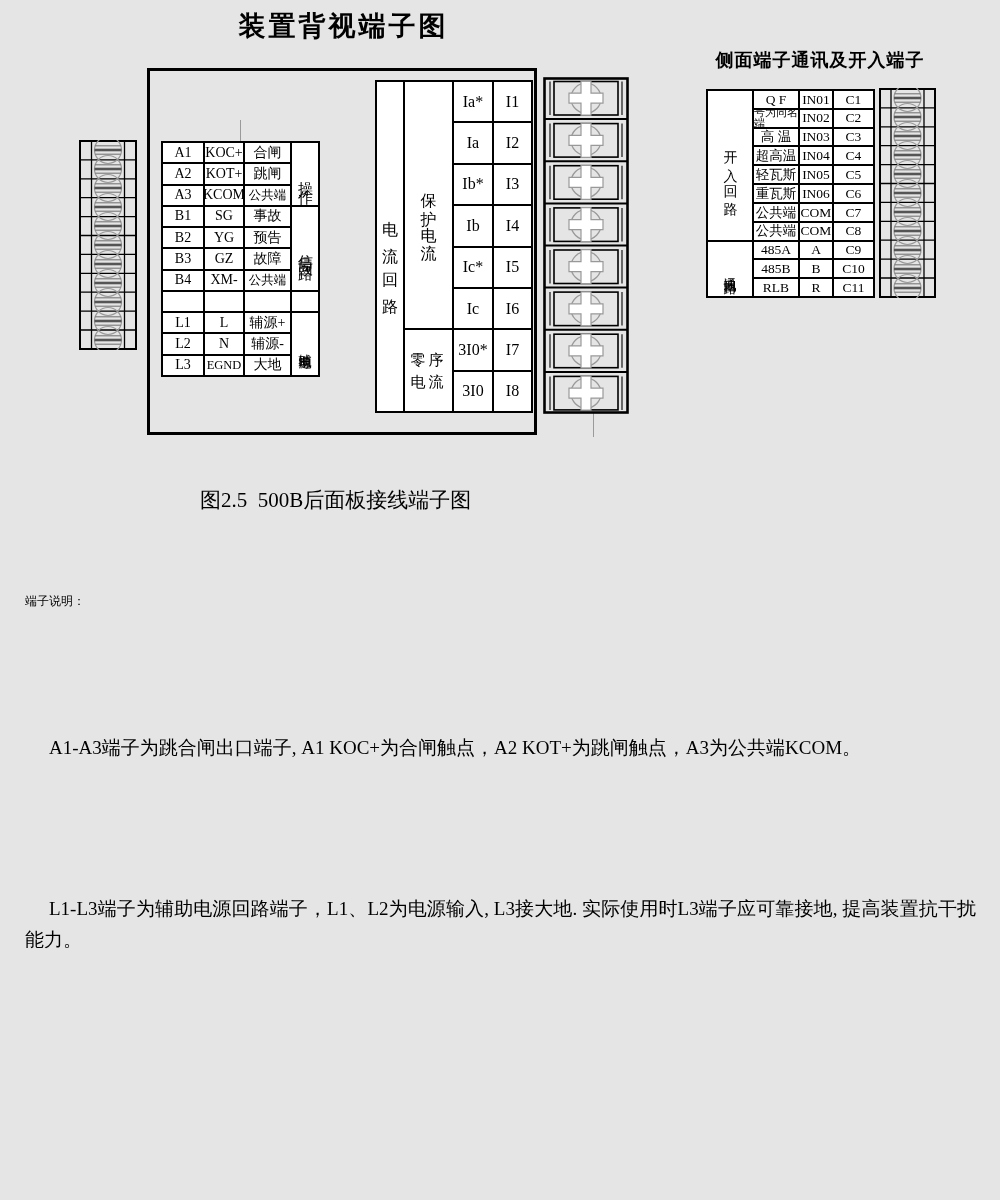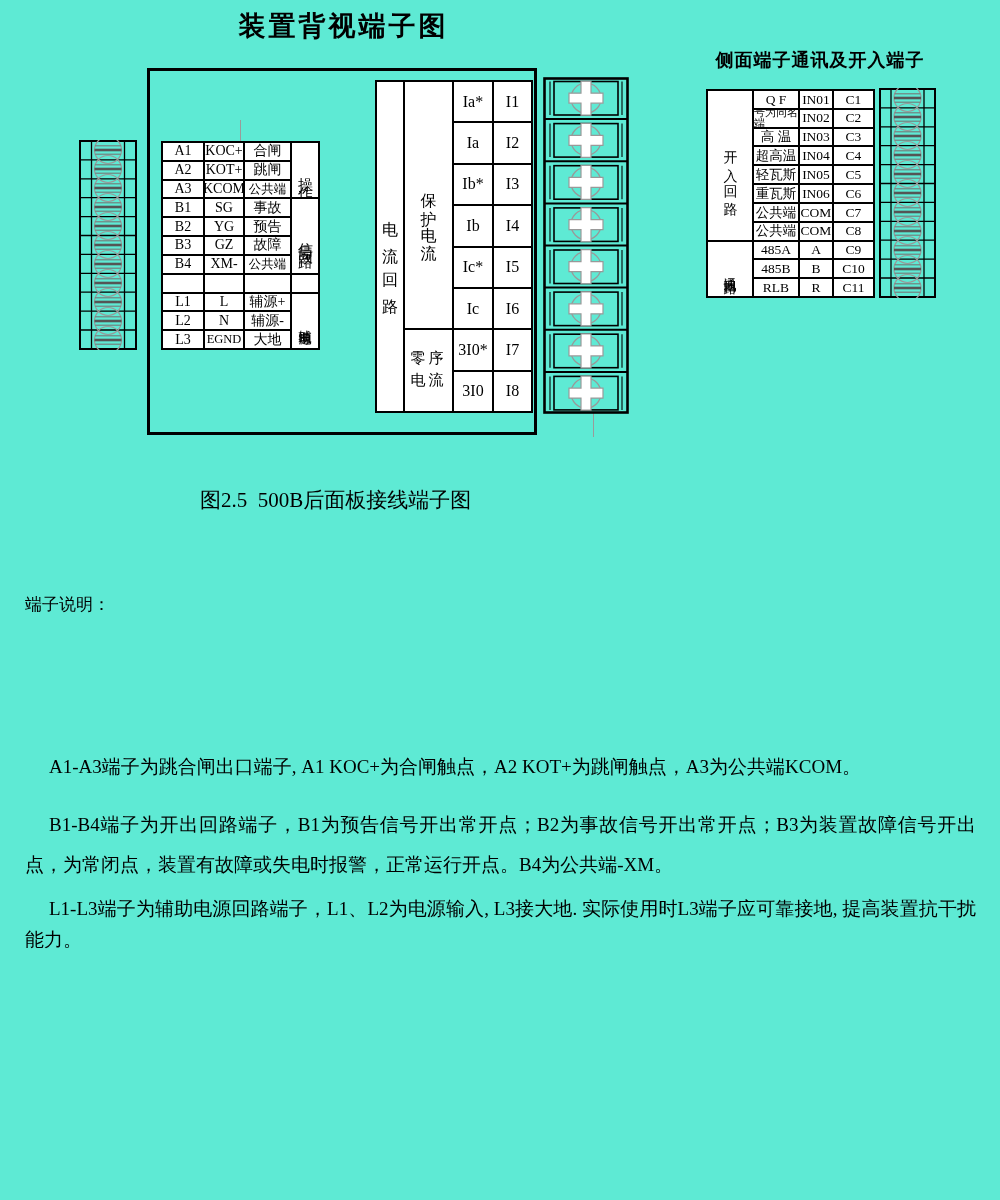--- a/index.html
+++ b/index.html
@@ -1,16 +1,16 @@
 <!DOCTYPE html>
 <html><head>
 <meta charset="utf-8">
 <style>
   html,body{margin:0;padding:0;background:#fff;}
-  #page{position:relative;width:1000px;height:1200px;background:#5eead4;color:#000;
+  #page{position:relative;width:1000px;height:1200px;background:#e5e5e5;color:#000;
         font-family:"Liberation Serif","DejaVu Serif",serif;overflow:hidden;}
 
   .abs{position:absolute;}
 
   
   .main-title{left:147px;top:8px;width:393px;text-align:center;font-size:27px;font-weight:bold;
               font-family:"Liberation Sans","DejaVu Sans",sans-serif;letter-spacing:3px;}
   .side-title{left:700px;top:48px;width:240px;text-align:center;font-size:18px;font-weight:bold;
               font-family:"Liberation Sans","DejaVu Sans",sans-serif;letter-spacing:1px;}
   .caption{left:200px;top:486px;font-size:21px;white-space:pre;}
@@ -18,54 +18,54 @@
   
   .outer-box{left:147px;top:68px;width:390px;height:367px;border:3px solid #000;box-sizing:border-box;}
 
   
   .tbl{display:grid;border:1.5px solid #000;box-sizing:border-box;background:#fff;}
   .c{display:flex;align-items:center;justify-content:center;border:1px solid #000;
      box-sizing:border-box;overflow:hidden;line-height:1;}
   .vtext{writing-mode:vertical-rl;text-orientation:upright;}
 
   
-  .outlet-table{left:161px;top:141px;width:159px;height:209px;
+  .outlet-table{left:161px;top:141px;width:159px;height:236px;
                 grid-template-columns:42px 40px 47px 1fr;grid-template-rows:repeat(11,1fr);
                 font-size:14px;}
   .g-op{letter-spacing:10px;padding-top:10px;font-size:15px;}
   .g-sig{letter-spacing:4px;padding-top:4px;font-size:15px;}
   .g-aux{letter-spacing:1px;padding-top:1px;font-size:13px;}
 
   
   .current-table{left:375px;top:80px;width:158px;height:333px;
                  grid-template-columns:28px 49px 40px 1fr;grid-template-rows:repeat(8,1fr);
                  font-size:16px;}
   .g-cur{letter-spacing:26px;padding-top:26px;font-size:16px;}
   .g-prot{letter-spacing:17px;padding-top:17px;font-size:16px;}
   .g-zero{font-size:15px;letter-spacing:3px;text-align:center;line-height:22px;
-          display:flex;align-items:center;justify-content:center;font-family:Liberation Mono, monospace;}
+          display:flex;align-items:center;justify-content:center;}
   .g-zero span{width:36px;}
 
   
   .side-table{left:706px;top:89px;width:169px;height:209px;
               grid-template-columns:46px 46px 34px 1fr;grid-template-rows:repeat(11,1fr);
               font-size:13.5px;}
   .g-in{letter-spacing:17px;padding-top:17px;font-size:14px;}
   .g-comm{letter-spacing:1.5px;padding-top:1.5px;font-size:13px;}
   .squeeze{font-size:11px;}
   .ws{white-space:pre;}
 
   
   .cadline{width:1px;background:#9a9a9a;}
 
   
   .note{left:25px;width:951px;font-size:19px;text-align:justify;}
-  .note-head{left:25px;top:593px;font-size:17px;}
+  .note-head{left:25px;top:593px;font-size:12px;}
   .p1{top:628px;line-height:32px;text-indent:33px;}
-  .p2{top:751px;line-height:32px;text-indent:24px;}
+  .p2{top:732px;line-height:32px;text-indent:24px;}
   .p3{top:805px;line-height:40px;text-indent:24px;}
   .p4{top:893px;line-height:31px;text-indent:24px;}
   .p5{top:968px;line-height:44.5px;text-indent:70px;}
 </style>
 </head>
 <body>
 
 <div id="page">
 
   <div class="abs main-title">装置背视端子图</div>
@@ -297,16 +297,15 @@
       <use href="#slotscrew" x="28.5" y="143"></use>
     <use href="#slotscrew" x="28.5" y="162"></use>
       <use href="#slotscrew" x="28.5" y="181"></use>
     <use href="#slotscrew" x="28.5" y="200"></use>
   </svg>
 
   <div class="abs caption">图2.5  500B后面板接线端子图</div>
 
   <div class="abs note-head">端子说明：</div>
   <div class="abs note p2">A1-A3端子为跳合闸出口端子, A1 KOC+为合闸触点，A2 KOT+为跳闸触点，A3为公共端KCOM。</div>
-  <div class="abs note p3">B1-B4端子为开出回路端子，B1为预告信号开出常开点；B2为事故信号开出常开点；B3为装置故障信号开出点，为常闭点，装置有故障或失电时报警，正常运行开点。B4为公共端-XM。</div>
   <div class="abs note p4">L1-L3端子为辅助电源回路端子，L1、L2为电源输入, L3接大地. 实际使用时L3端子应可靠接地, 提高装置抗干扰能力。</div>
 
 </div>
 
 </body></html>

